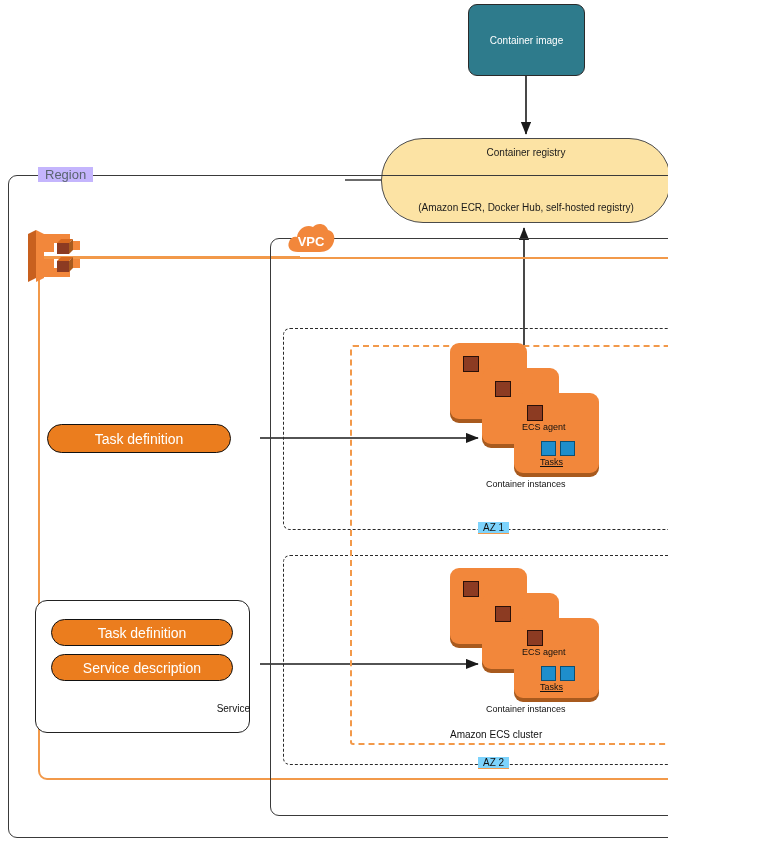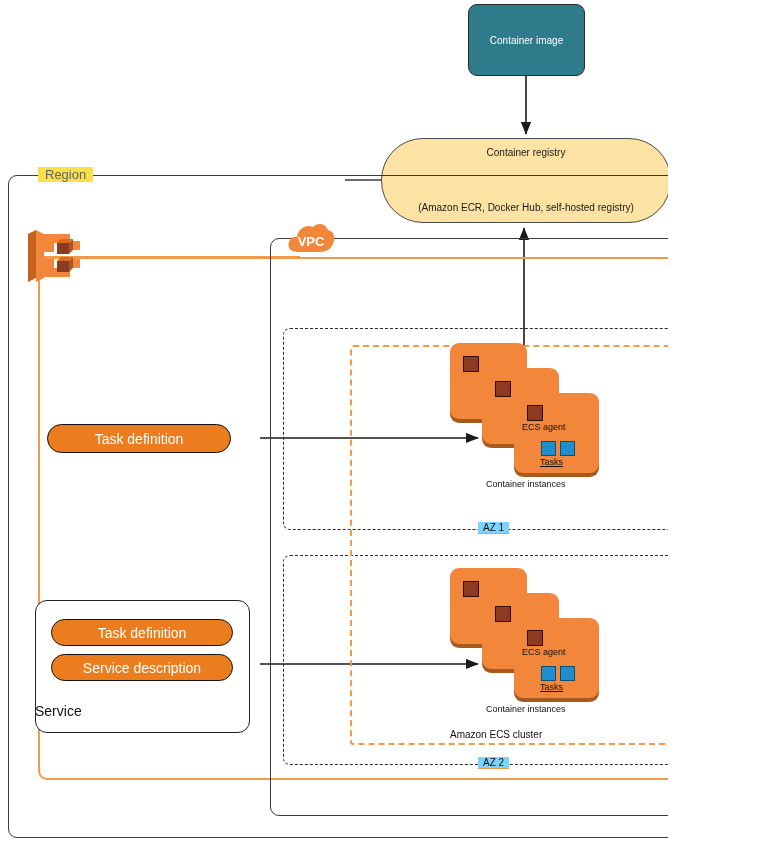--- a/index.html
+++ b/index.html
@@ -42,21 +42,21 @@
 
   
   .region-box {
     left: 8px; top: 175px; width: 741px; height: 663px;
     border: 1.3px solid #3a3a3a;
     border-radius: 9px;
     background: transparent;
   }
   .region-label {
     left: 38px; top: 167px;
-    font-size: 13px; color: #5a6470; background: #fde047;
+    font-size: 13px; color: #5a6470; background: #c4b5fd;
     padding: 0 7px;
   }
 
   
   .ecs-boundary {
     left: 38px; top: 257px; width: 706px; height: 523px;
     border: 2px solid #F2994A;
     border-radius: 9px;
     background: transparent;
   }
@@ -110,21 +110,21 @@
 
   
   .service-box {
     left: 35px; top: 600px; width: 215px; height: 133px;
     background: #ffffff;
     border: 1.3px solid #222222;
     border-radius: 12px;
   }
   .service-label {
     left: 35px; top: 703px; width: 215px;
-    text-align: left; font-size: 14px; color: #111111;
+    text-align: right; font-size: 10px; color: #111111;
   }
 
   
   .inst-stack { width: 150px; height: 125px; }
   .card {
     position: absolute;
     background: #F2873B;
     border-radius: 9px;
     box-shadow: 0 4px 0 0 #A85A1E;
   }

